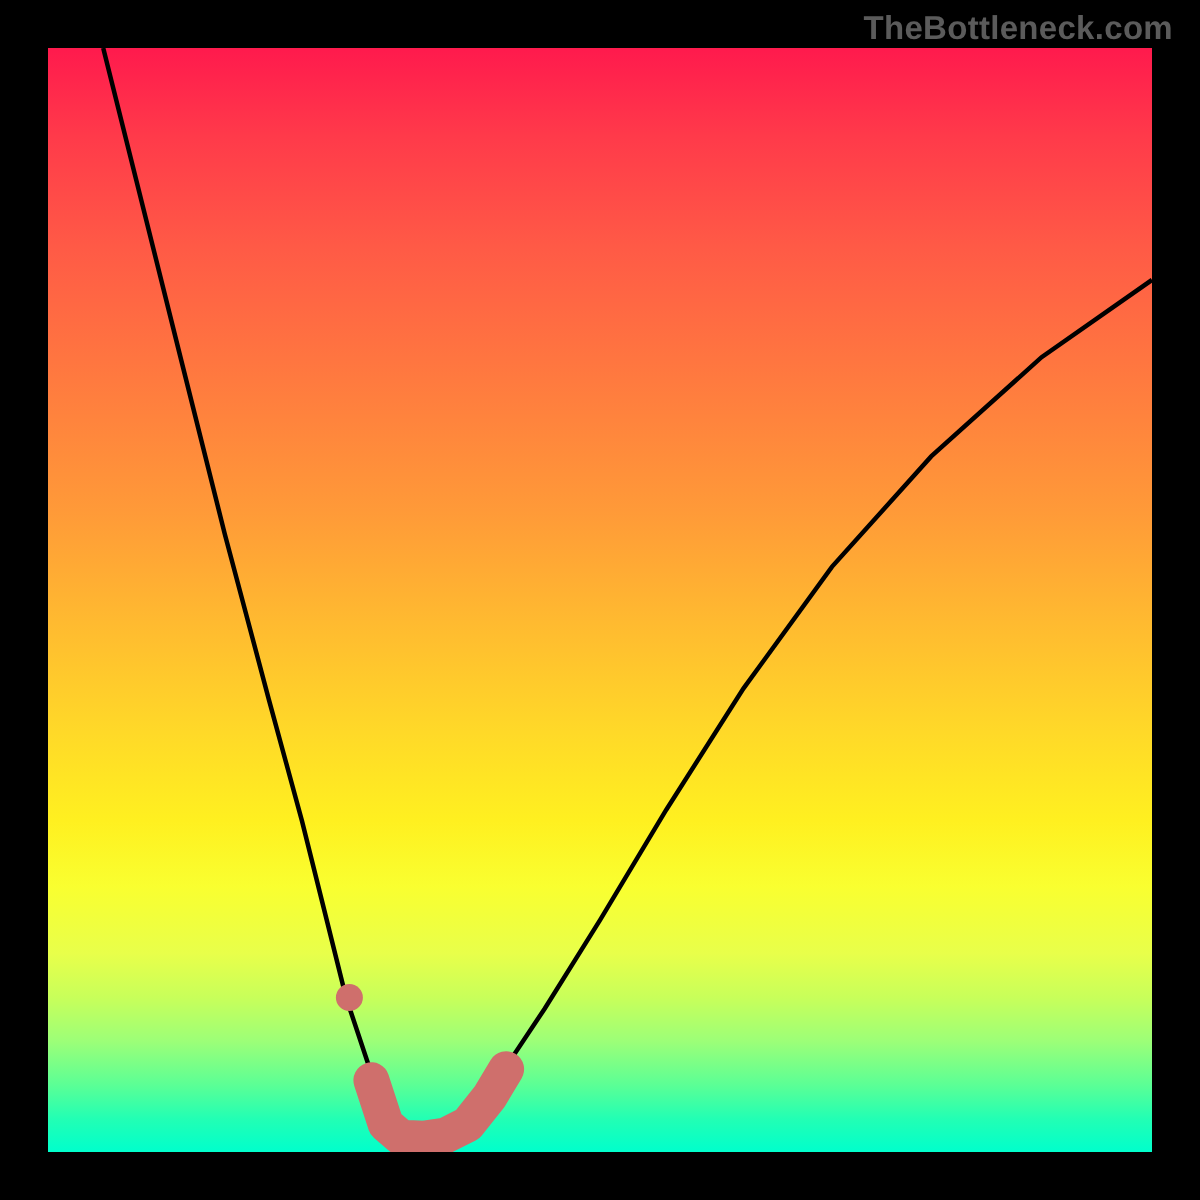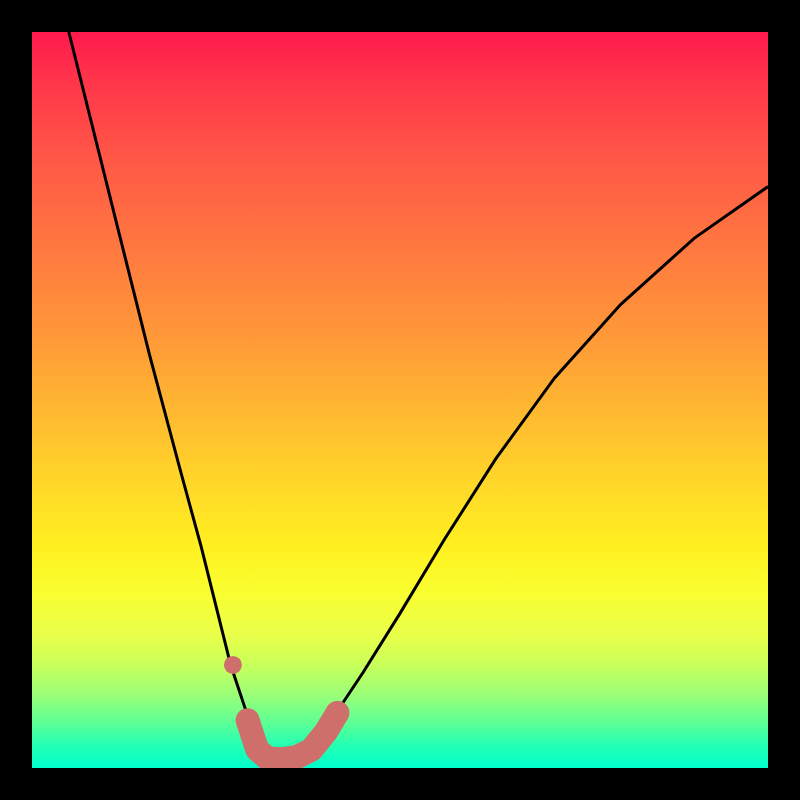--- a/index.html
+++ b/index.html
@@ -68,13 +68,14 @@
   <div class="plot-bg"></div>
 
   <svg class="svg-layer" viewBox="0 0 736 736" preserveAspectRatio="none">
     <path id="curve-path" fill="none" stroke="#000000" stroke-width="3" d="M36.8 0.0 L58.9 88.3 L88.3 206.1 L117.8 323.8 L147.2 434.2 L169.3 515.2 L184.0 574.1 L198.7 633.0 L213.4 677.1 L224.5 706.6 L235.5 725.0 L250.2 728.6 L265.0 725.0 L279.7 713.9 L301.8 684.5 L331.2 640.3 L368.0 581.4 L412.2 507.8 L463.7 426.9 L522.6 345.9 L588.8 272.3 L662.4 206.1 L736.0 154.6"></path>
     <g id="marker-layer">
         <circle cx="200.92800000000003" cy="632.96" r="9" fill="#cf6f6c"></circle>
         <path d="M215.6 688.2 L225.2 717.6 L235.5 726.4 L250.2 727.2 L265.0 725.0 L279.7 717.6 L294.4 699.2 L305.4 680.8" fill="none" stroke="#cf6f6c" stroke-width="24" stroke-linecap="round" stroke-linejoin="round"></path>
       </g>
   </svg>
 
+  <div class="watermark">TheBottleneck.com</div>
 </div>
 
 </body></html>

